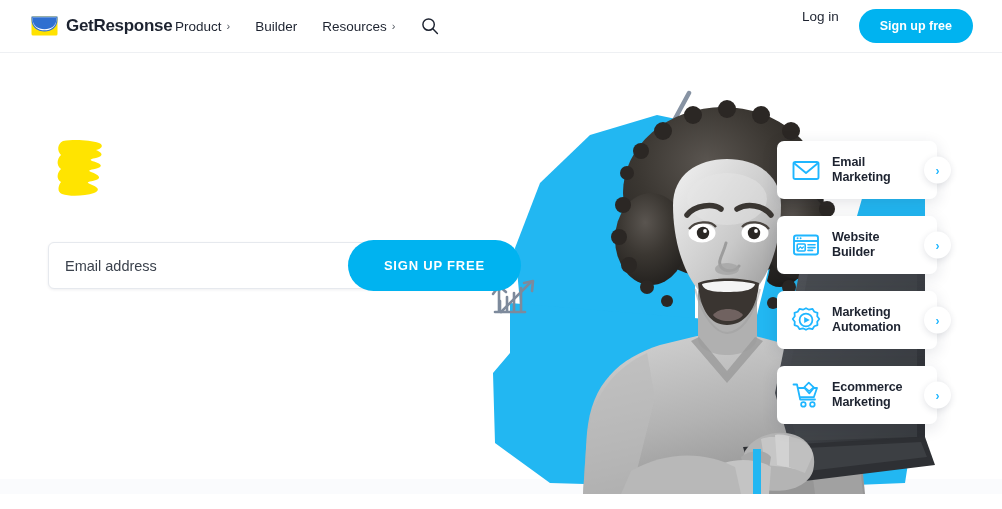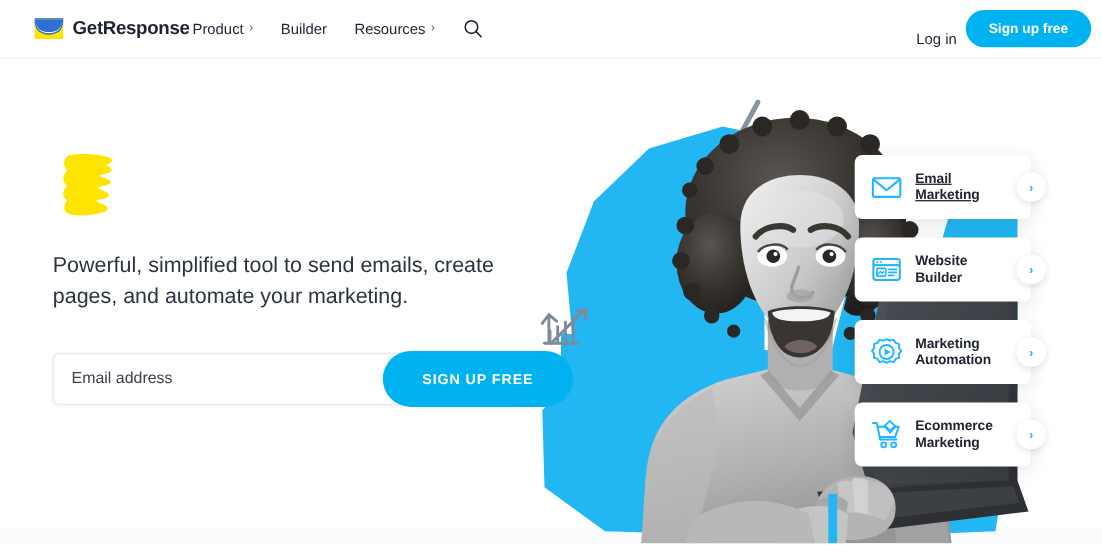--- a/index.html
+++ b/index.html
@@ -39,22 +39,22 @@
     display: flex; align-items: center; gap: 5px;
     font-size: 13.5px; color: #1d2330; cursor: pointer; white-space: nowrap;
   }
   .nav-chev { font-size: 11px; color: #50565f; line-height: 1; }
   .search-btn {
     position: absolute; left: 421px; top: 50%; transform: translateY(-50%);
     width: 18px; height: 18px; cursor: pointer;
   }
 
   .header-right {
-    position: absolute; right: 10px; top: 50%; transform: translateY(-50%);
-    display: flex; align-items: flex-end; gap: 8px;
+    position: absolute; right: 29px; top: 50%; transform: translateY(-50%);
+    display: flex; align-items: flex-start; gap: 20px;
   }
   .login-link { font-size: 13.5px; color: #1d2330; cursor: pointer; }
   .signup-btn {
     background: #00b3f0; color: #ffffff;
     font-size: 12.5px; font-weight: bold;
     padding: 10px 21px; border-radius: 30px; border: none;
     cursor: pointer; white-space: nowrap;
   }
 
   
@@ -121,21 +121,21 @@
     font-size: 12.6px; font-weight: bold; color: #1d2330;
     line-height: 1.22; letter-spacing: -0.1px; white-space: pre-line;
   }
   .card-arrow {
     position: absolute; right: -14px; top: 50%; transform: translateY(-50%);
     width: 27px; height: 27px; border-radius: 50%;
     background: #ffffff; box-shadow: 0 2px 7px rgba(28,40,64,0.13);
     display: flex; align-items: center; justify-content: center;
     color: #1fb6ff; font-size: 12px; font-weight: bold; cursor: pointer;
   }
-  .card:nth-child(1) { margin-top: 0; text-decoration: underline; }
+  .card:nth-child(1) { margin-top: 0; }
   .card:nth-child(2) { margin-top: 17px; }
   .card:nth-child(3) { margin-top: 17px; }
   .card:nth-child(4) { margin-top: 17px; }
 </style>
 </head>
 <body>
 
 <div class="page">
 
   <div class="header">
@@ -338,21 +338,20 @@
       <h1 class="headline">
         <svg class="marker" viewBox="0 0 58 62">
           <path d="M11 3 C22 1 38 2 47 5 C52 7 50 11 44 12 C49 14 52 17 47 19
                    C41 21 36 21 40 23 C48 25 52 28 46 30 C40 32 34 32 39 34
                    C47 37 50 40 44 42 C37 44 33 44 38 46 C46 49 49 52 42 55
                    C33 58 18 59 10 56 C5 54 6 48 9 44 C4 41 5 35 9 31
                    C4 27 5 21 9 17 C5 13 5 6 11 3 Z" fill="#ffe400"></path>
         </svg>
       </h1>
 
-      <p class="subhead">Powerful, simplified tool to send emails, create pages, and automate your marketing.</p>
 
       <div class="signup-form">
         <input class="email-input" type="text" placeholder="Email address" style="">
         <button class="form-cta">SIGN UP FREE</button>
       </div>
 
     </div>
 
     <div class="cards">
 

